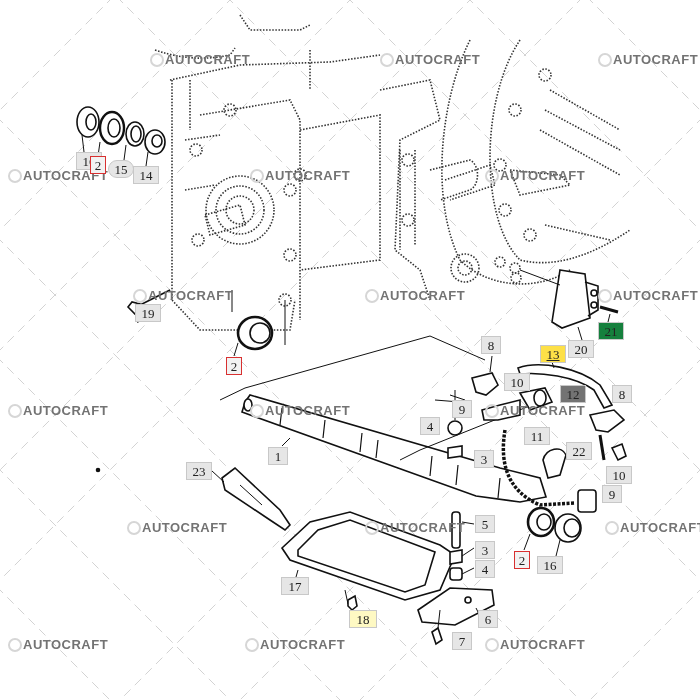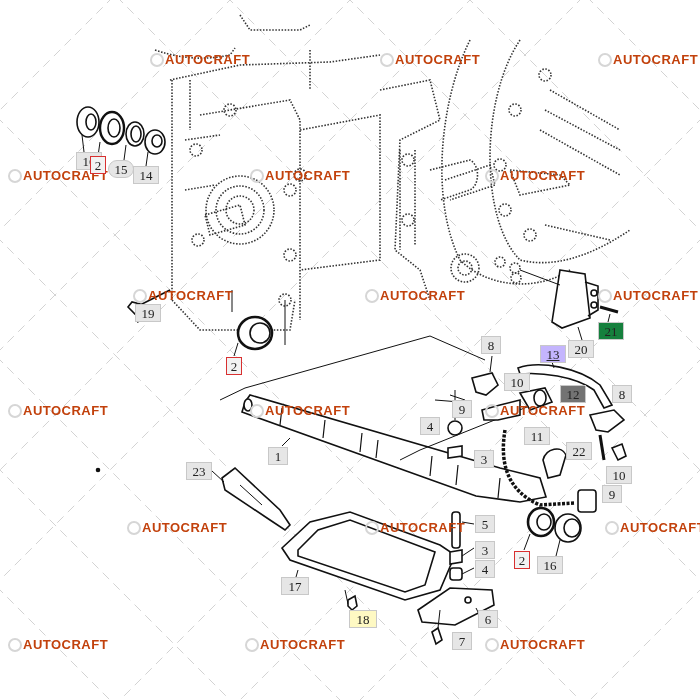--- a/index.html
+++ b/index.html
@@ -6,21 +6,21 @@
   #stage { position: relative; width: 700px; height: 700px; overflow: hidden; background: #fff; font-family: "Liberation Sans", sans-serif; }
   svg { position: absolute; left: 0; top: 0; }
   .callout {
     position: absolute; height: 18px; min-width: 22px; padding: 0 3px;
     background: #e6e6e6; border: 1px solid #c8c8c8; box-sizing: border-box;
     font: 13px "Liberation Serif", serif; color: #222; text-align: center; line-height: 17px;
     cursor: pointer;
   }
   .callout.hl { background: #f2f2f2; border: 1.5px solid #d83030; min-width: 16px; }
   .wm {
-    position: absolute; font: bold 13px "Liberation Sans", sans-serif; color: #c2410c;
+    position: absolute; font: bold 13px "Liberation Sans", sans-serif; color: #737373;
     letter-spacing: 0.5px; white-space: nowrap; pointer-events: none;
   }
   .wm .ring { display: inline-block; width: 14px; height: 14px; border: 2px solid #d6d6d6; border-radius: 50%; vertical-align: -3px; margin-right: 1px; box-sizing: border-box; }
 </style>
 </head>
 <body>
 
 <div id="stage">
   <svg width="700" height="700" viewBox="0 0 700 700">
 
@@ -226,21 +226,21 @@
     </div>
   <div id="callouts">
       <div class="callout" style="left: 76px; top: 152px; min-width: 26px; background: rgb(230, 230, 230);">16</div>
       <div class="callout hl" style="left: 90px; top: 156px; min-width: 16px; border-color: rgb(216, 48, 48);">2</div>
       <div class="callout" style="left: 108px; top: 160px; min-width: 26px; background: rgb(230, 230, 230); border-radius: 9px;">15</div>
       <div class="callout" style="left: 133px; top: 166px; min-width: 26px; background: rgb(230, 230, 230);">14</div>
       <div class="callout" style="left: 135px; top: 304px; min-width: 26px; background: rgb(230, 230, 230);">19</div>
       <div class="callout hl" style="left: 226px; top: 357px; min-width: 16px; border-color: rgb(216, 48, 48);">2</div>
       <div class="callout" style="left: 568px; top: 340px; min-width: 26px; background: rgb(230, 230, 230);">20</div>
       <div class="callout" style="left: 598px; top: 322px; min-width: 26px; background: #15803d;">21</div>
-      <div class="callout" style="left: 540px; top: 345px; min-width: 26px; background: #c4b5fd; text-decoration: underline;">13</div>
+      <div class="callout" style="left: 540px; top: 345px; min-width: 26px; background: #fde047; text-decoration: underline;">13</div>
       <div class="callout" style="left: 481px; top: 336px; min-width: 20px; background: rgb(230, 230, 230);">8</div>
       <div class="callout" style="left: 504px; top: 373px; min-width: 26px; background: rgb(230, 230, 230);">10</div>
       <div class="callout" style="left: 560px; top: 385px; min-width: 26px; background: #737373;">12</div>
       <div class="callout" style="left: 612px; top: 385px; min-width: 20px; background: rgb(230, 230, 230);">8</div>
       <div class="callout" style="left: 452px; top: 400px; min-width: 20px; background: rgb(230, 230, 230);">9</div>
       <div class="callout" style="left: 420px; top: 417px; min-width: 20px; background: rgb(230, 230, 230);">4</div>
       <div class="callout" style="left: 524px; top: 427px; min-width: 26px; background: rgb(230, 230, 230);">11</div>
       <div class="callout" style="left: 474px; top: 450px; min-width: 20px; background: rgb(230, 230, 230);">3</div>
       <div class="callout" style="left: 566px; top: 442px; min-width: 26px; background: rgb(230, 230, 230);">22</div>
       <div class="callout" style="left: 268px; top: 447px; min-width: 20px; background: rgb(230, 230, 230);">1</div>

